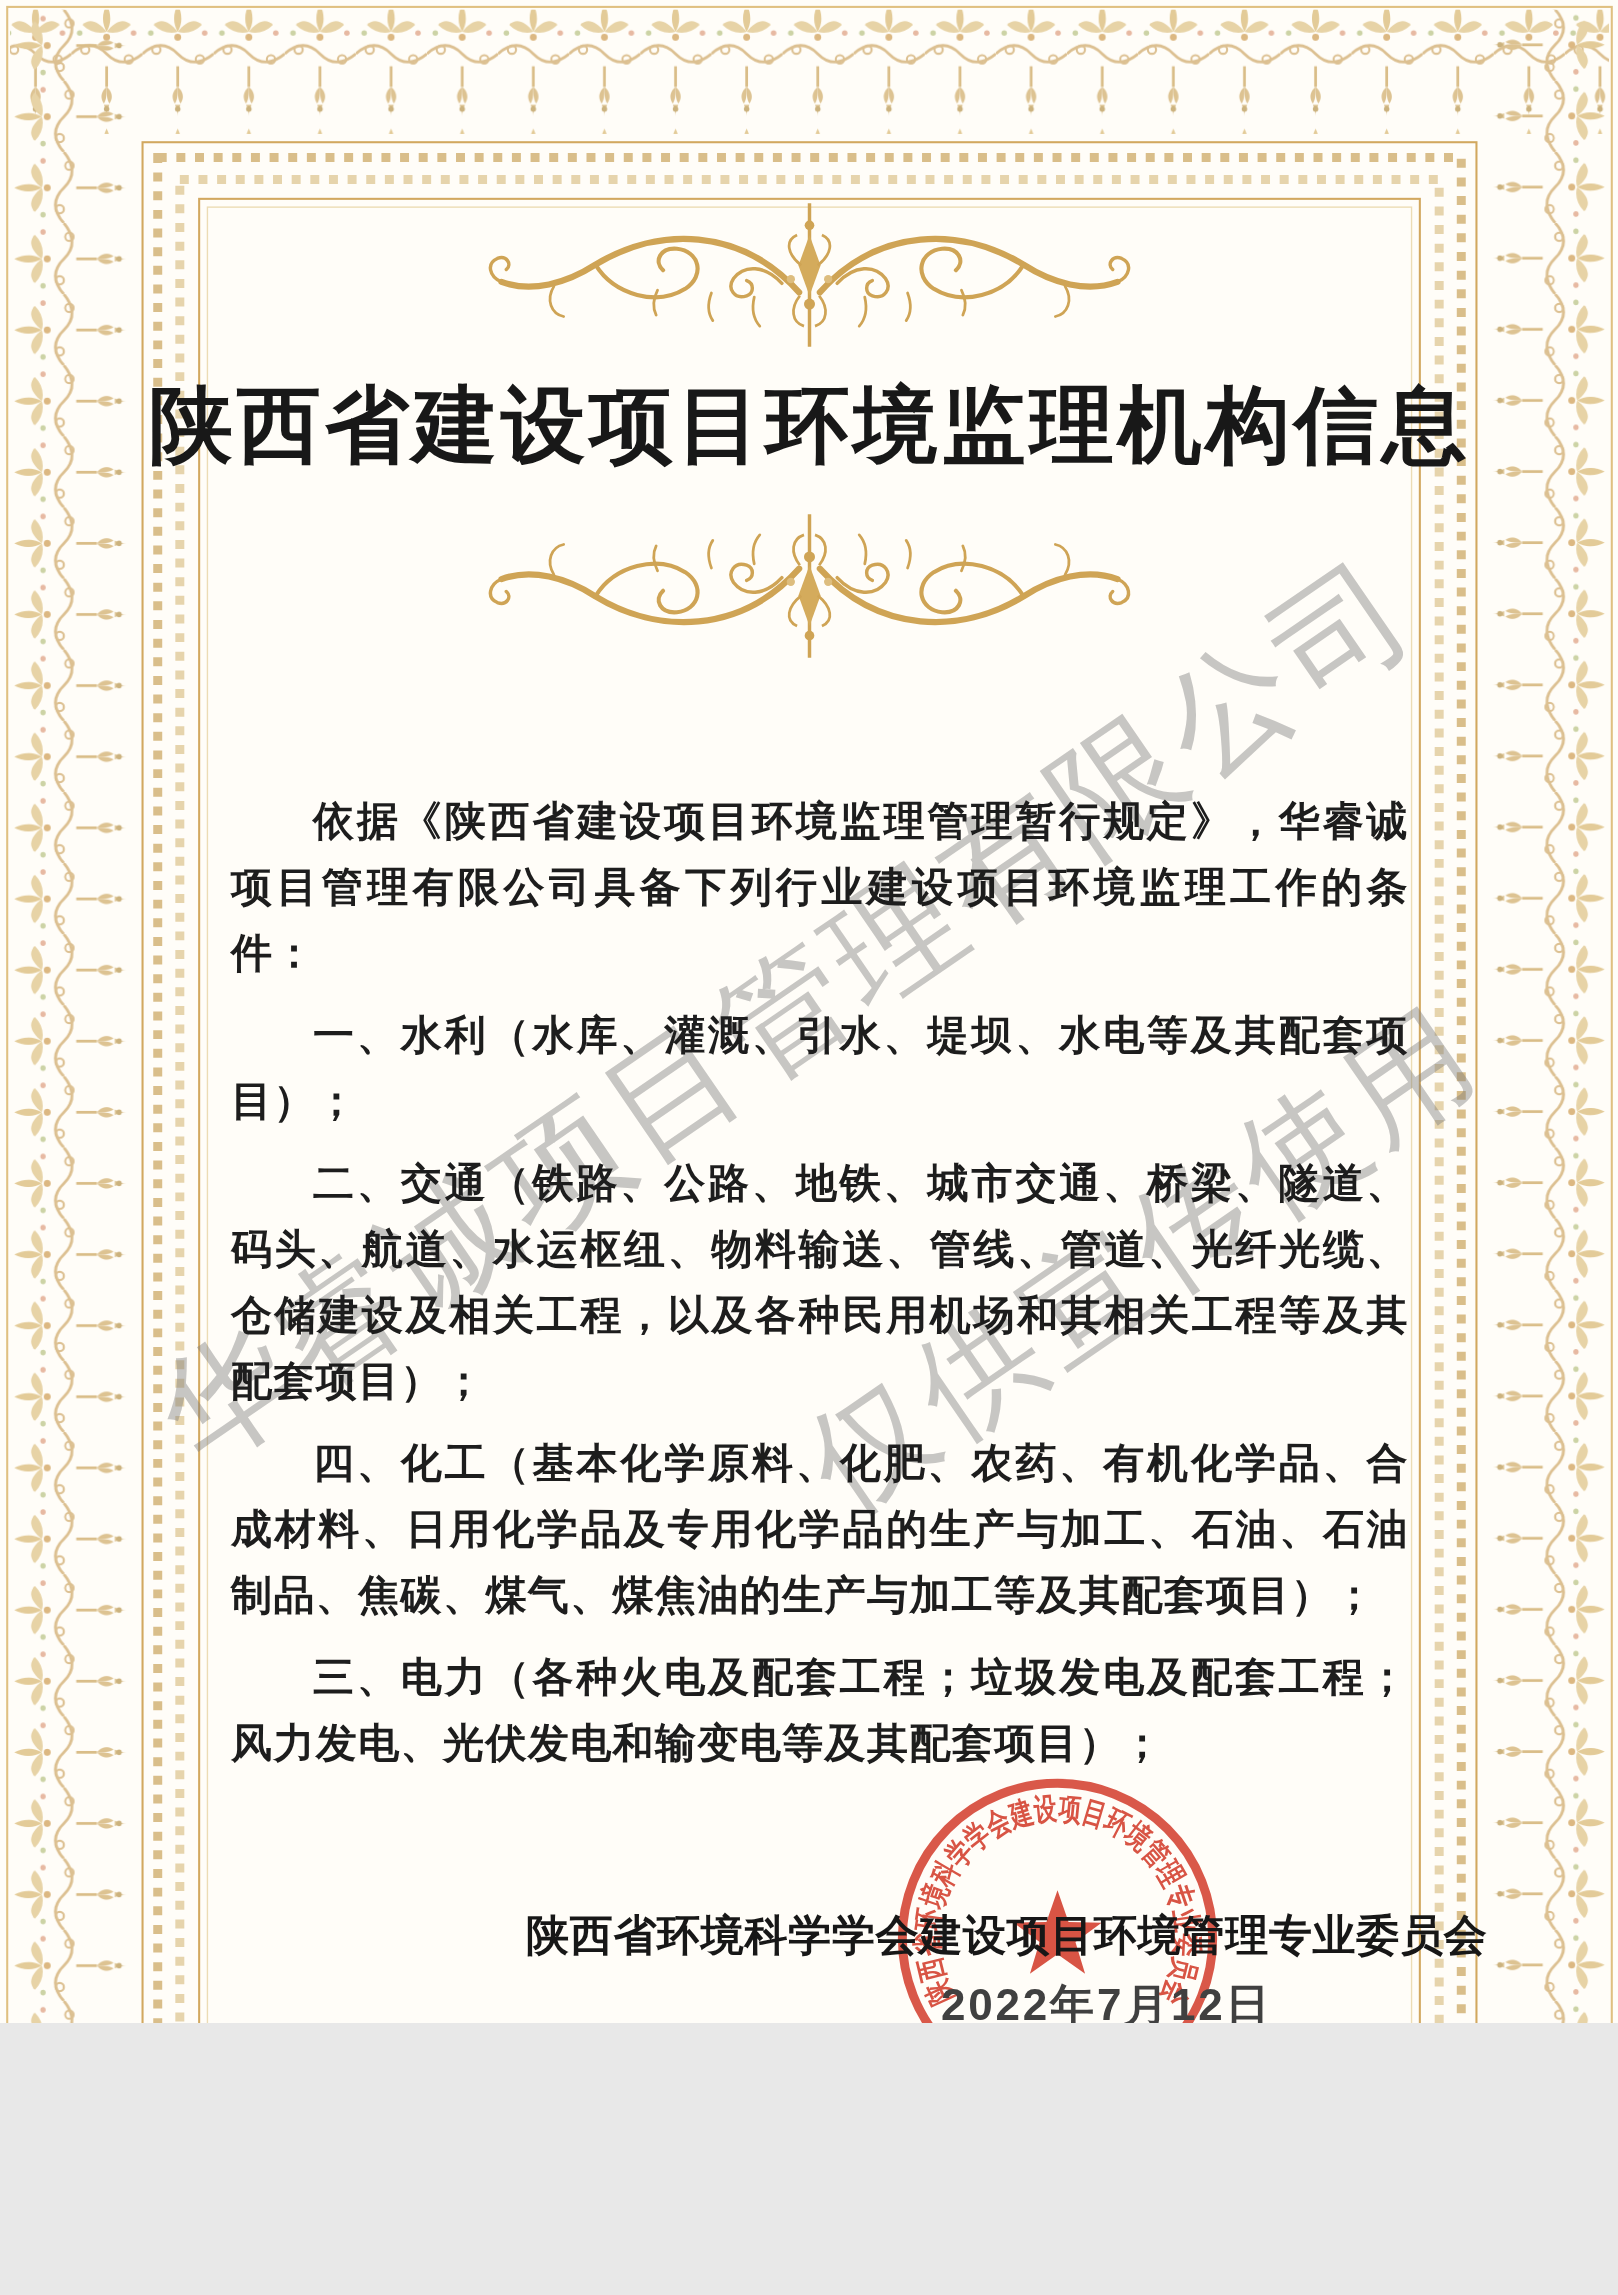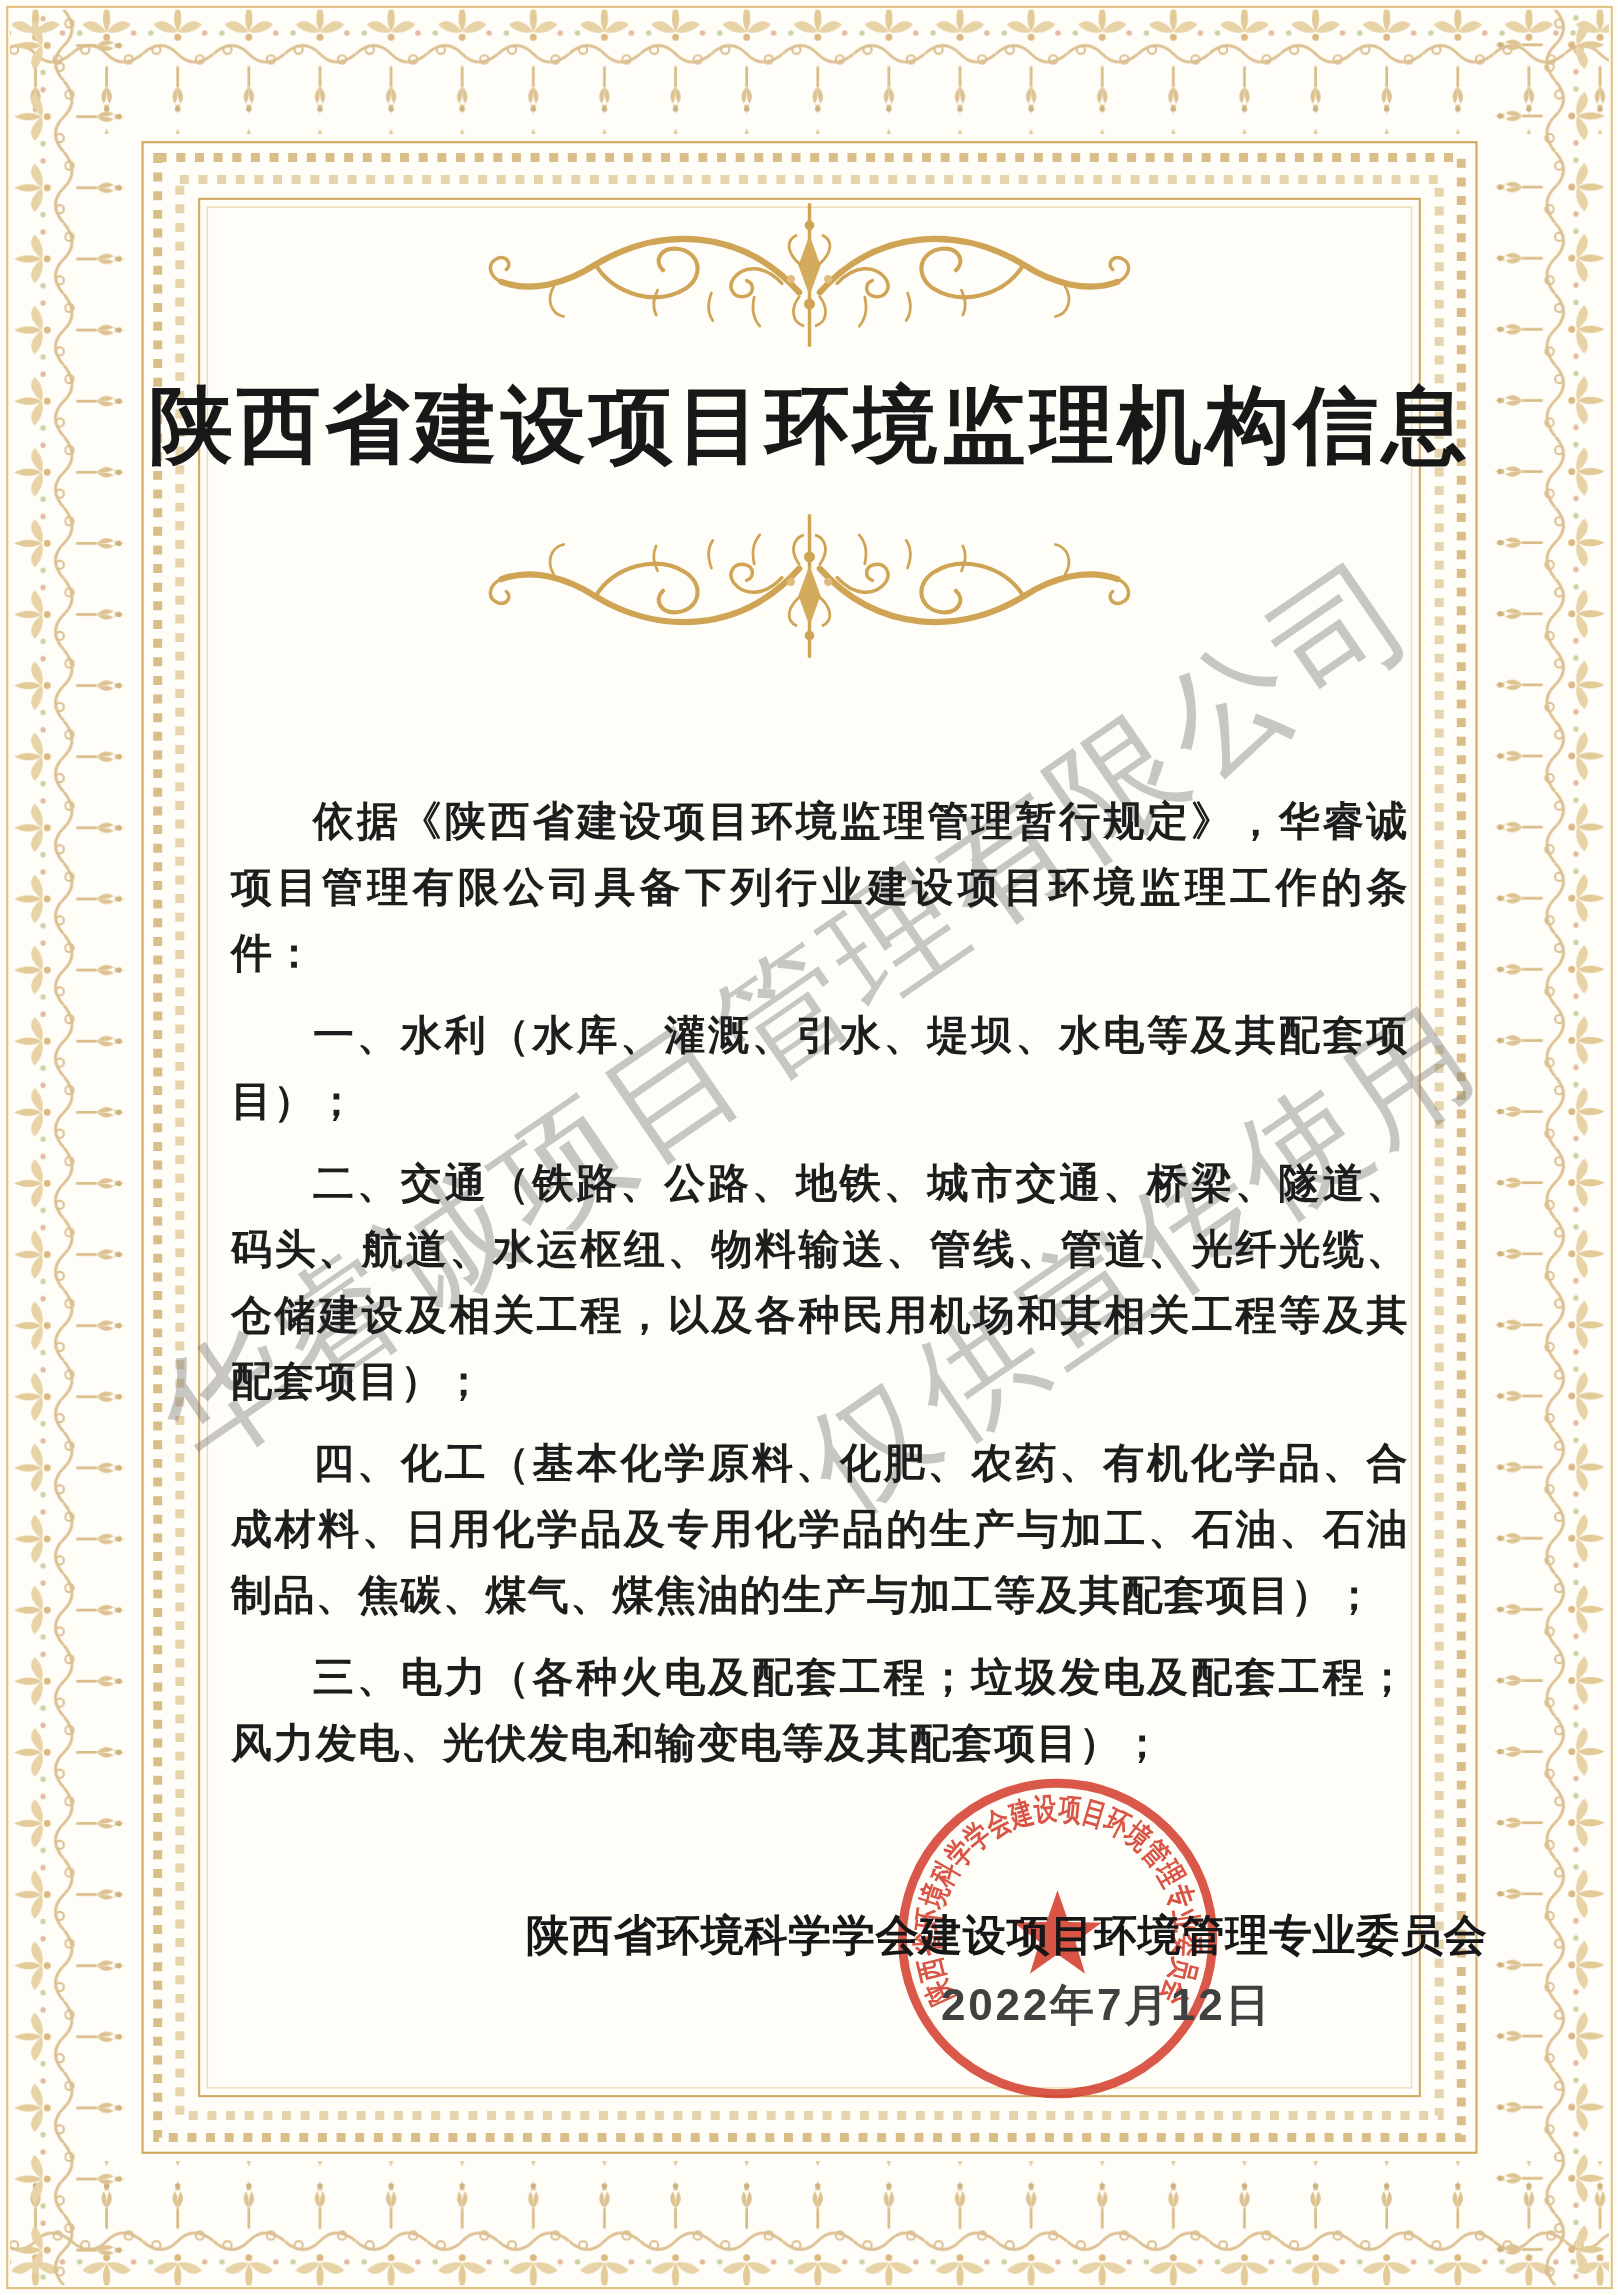--- a/index.html
+++ b/index.html
@@ -1,17 +1,17 @@
 <!DOCTYPE html>
 <html style="font-size:11px"><head>
 <meta charset="utf-8">
 <style>
   html,body { margin:0; padding:0; background:#e8e8e8; }
   .page {
-    position:relative; width:1619px; height:2295px;
+    position:relative; width:1619px; height:2023px;
     background:#fffdf8; overflow:hidden;
     font-family:"Liberation Sans","DejaVu Sans",sans-serif;
   }
   .border-svg, .seal-svg, .flourish { position:absolute; }
   .border-svg { left:0; top:0; }
 
   .title {
     position:absolute; left:0; top:369px; width:100%; margin:0;
     text-align:center; font-size:84px; font-weight:900; color:#181818;
     letter-spacing:4.1px; font-family:"Liberation Serif","DejaVu Serif",serif;

